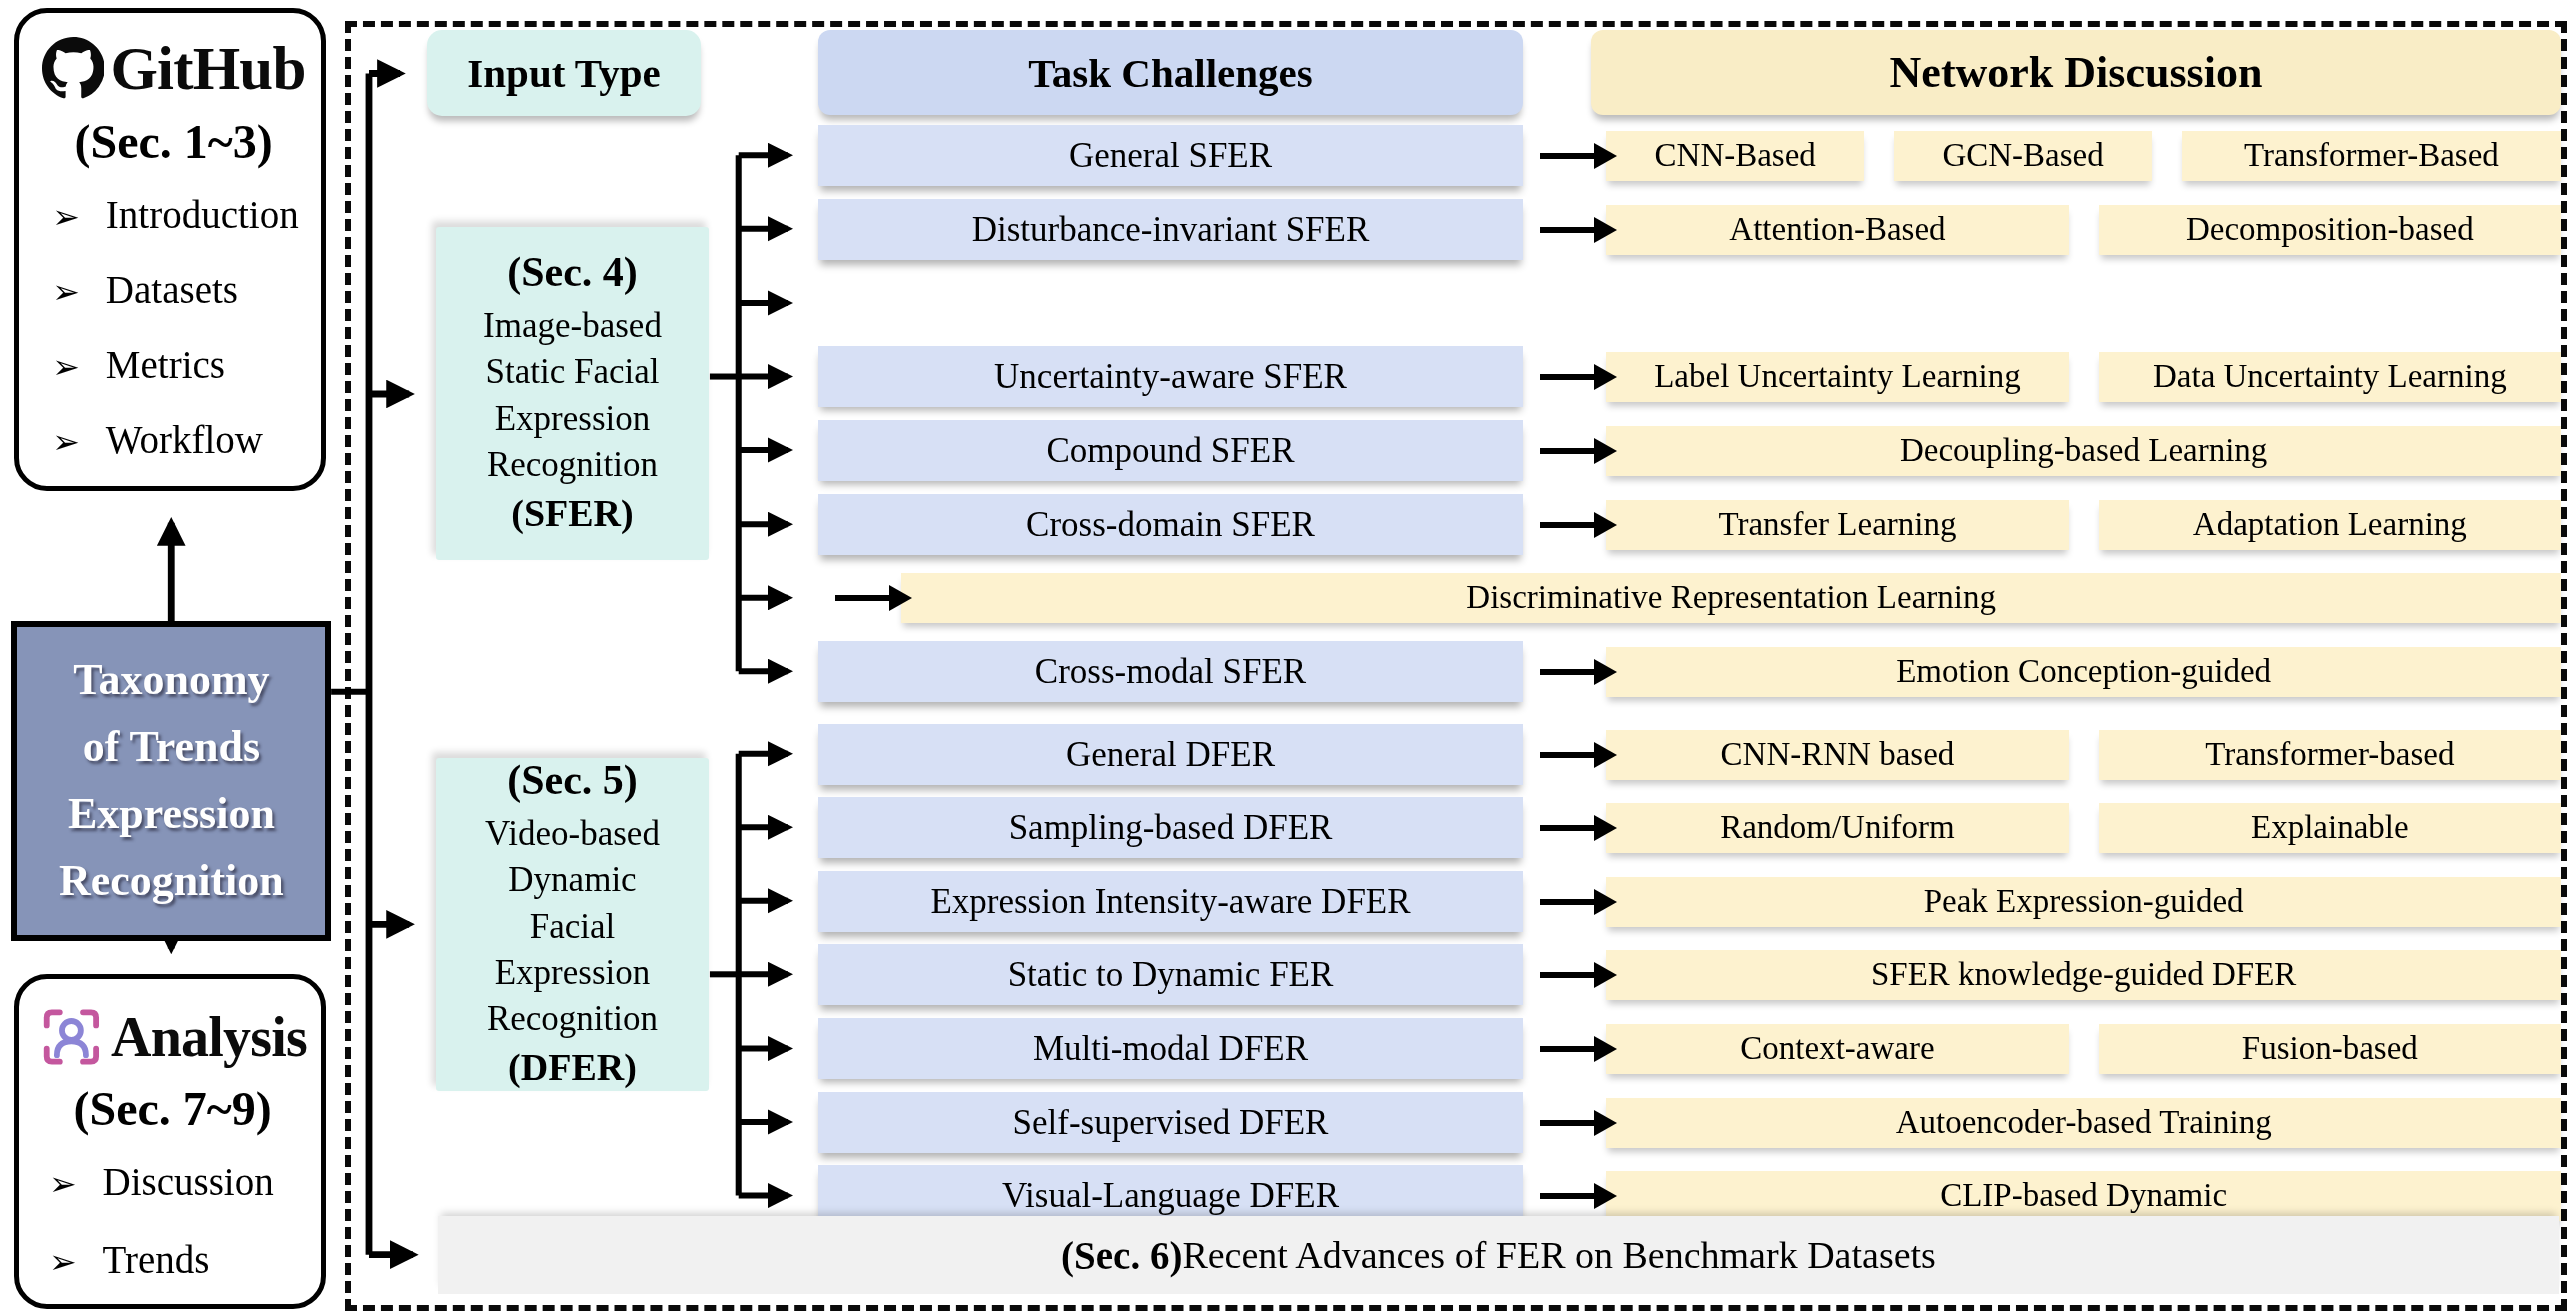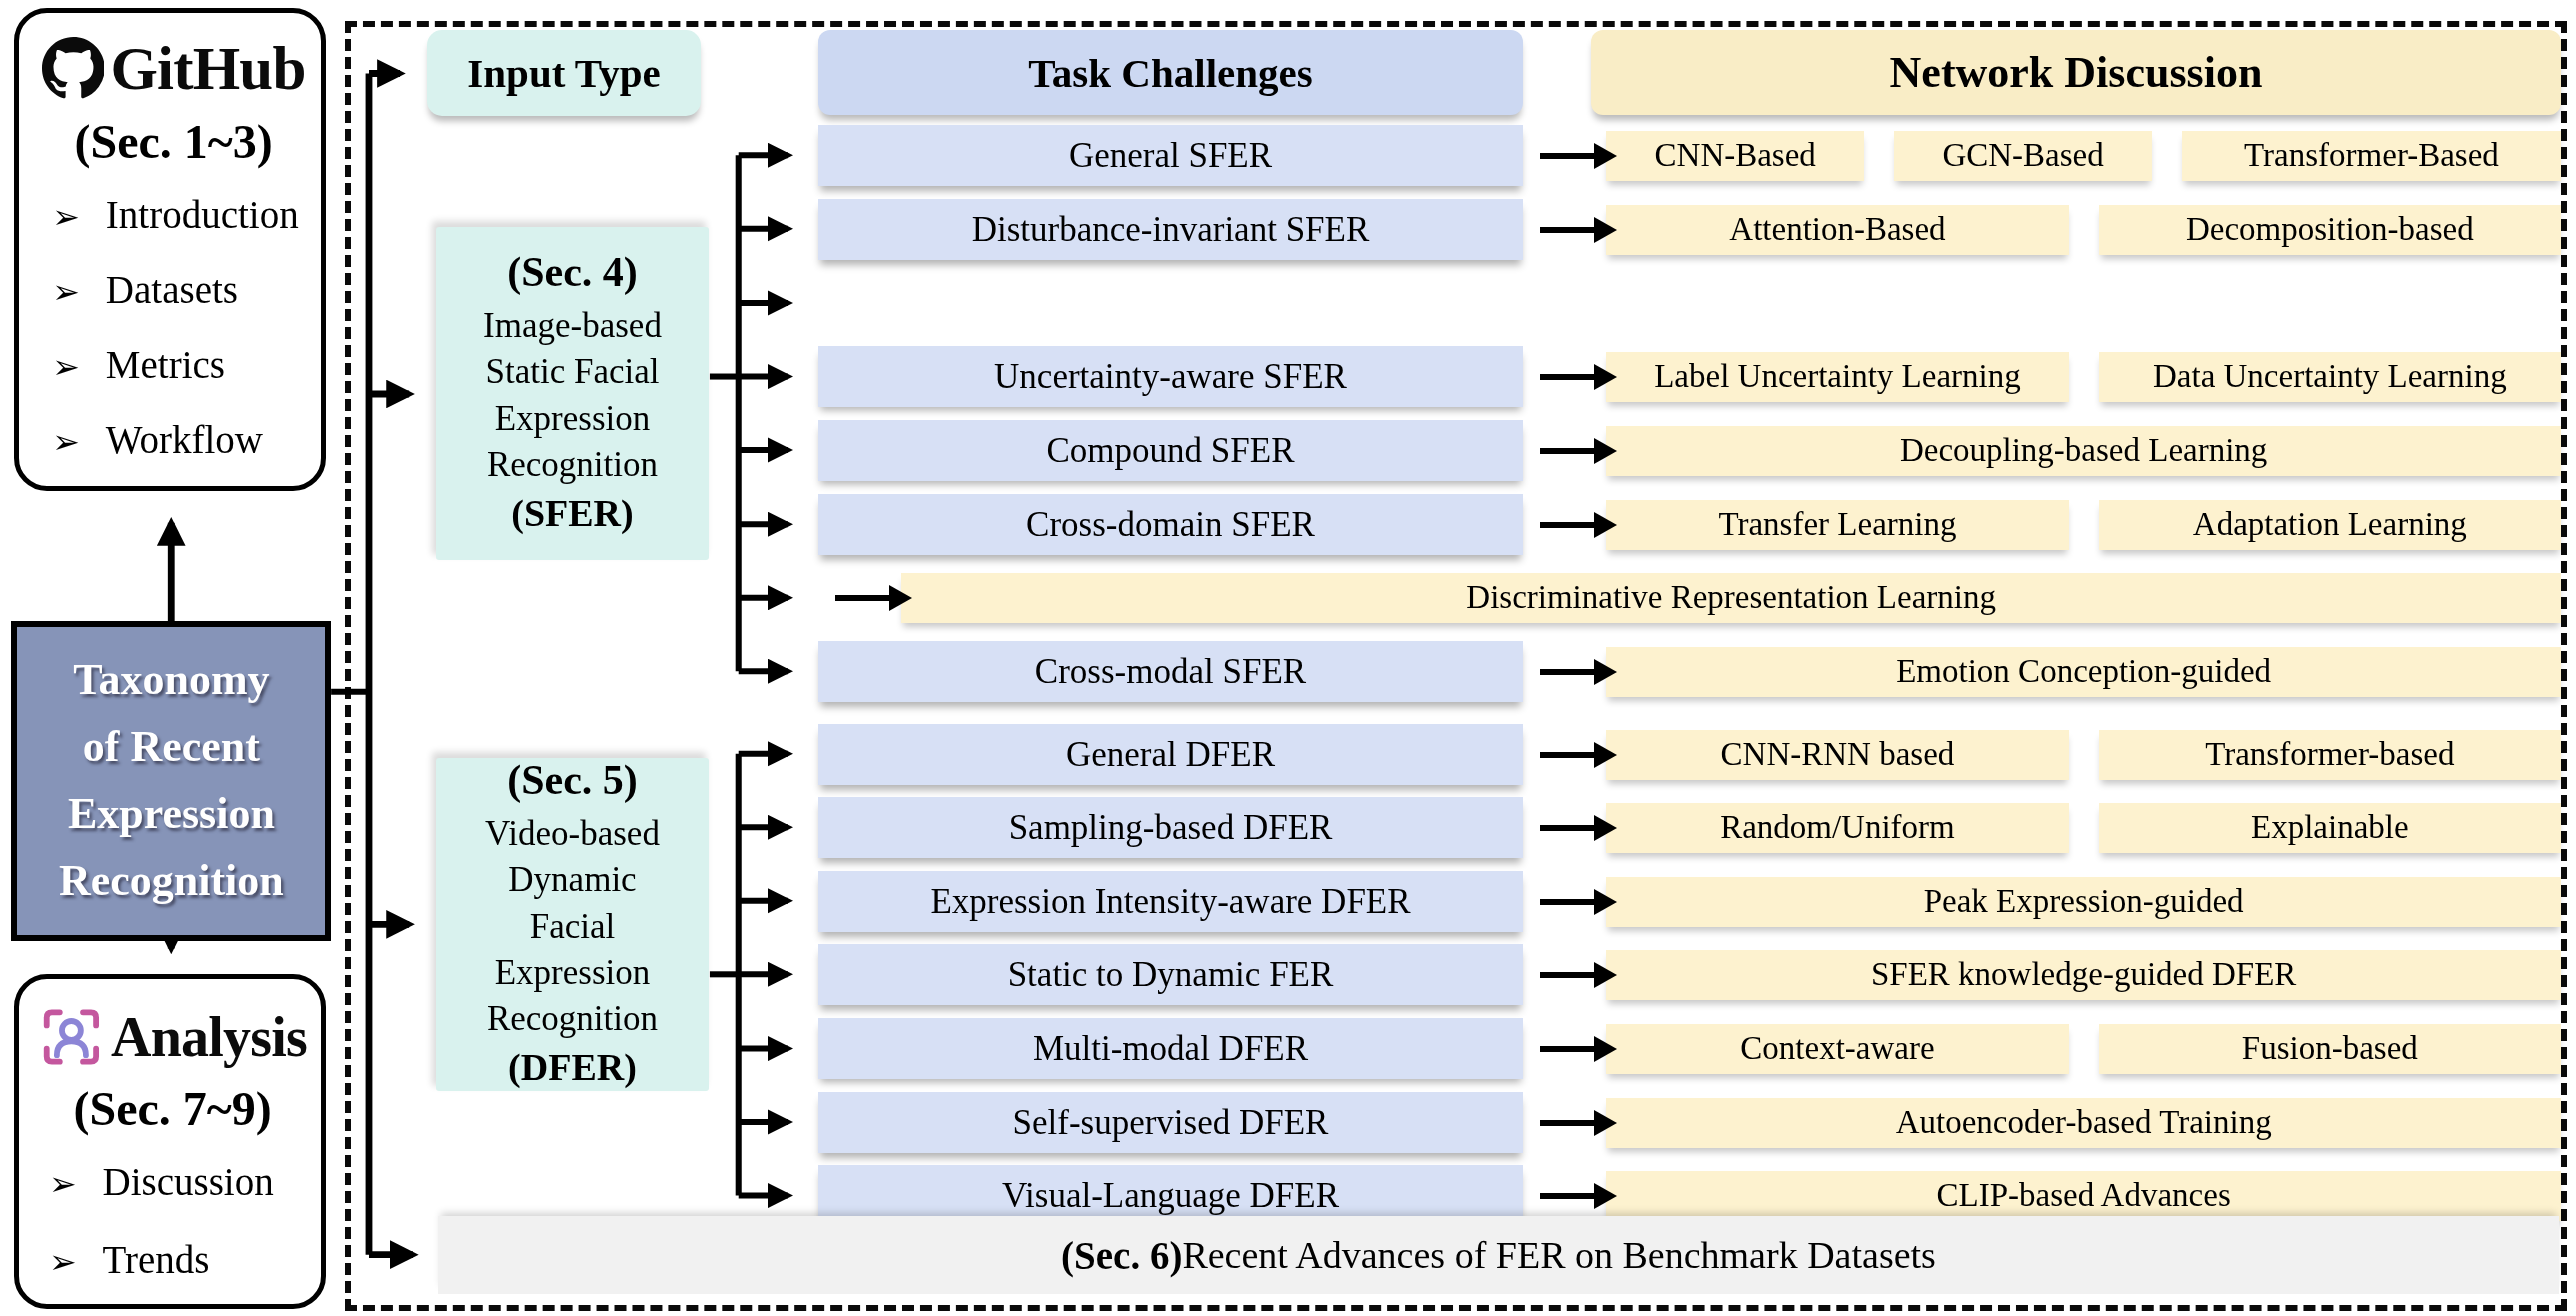--- a/index.html
+++ b/index.html
@@ -152,21 +152,21 @@
         </li>
       <li>
           <span class="blt">➢</span>
           <span>Workflow</span>
         </li>
     </ul>
   </div>
 
   <div id="taxonomy-box">
     <div>Taxonomy</div>
-    <div>of Recent</div>
+    <div>of Trends</div>
     <div>Expression</div>
     <div>Recognition</div>
   </div>
 
   <div id="analysis-card" class="round-card">
     <div class="card-title-row">
       <svg class="icon-svg" width="70" height="70" viewBox="0 0 92 92">
         <g fill="none" stroke-linecap="round">
           <g stroke="#c4579e" stroke-width="8">
             <path d="M30 12 H19 Q12 12 12 19 V30"></path>
@@ -399,21 +399,21 @@
     </div>
   </div>
 
   <div class="trow" style="top:1165px">
     <div class="rlabel">
         <span>Visual-Language DFER</span>
       </div>
     <div class="harrow"></div>
     <div class="nets">
       <div class="net full">
-          <span>CLIP-based Advances</span>
+          <span>CLIP-based Dynamic</span>
         </div>
     </div>
   </div>
 
   <div id="footer-bar">
     <span class="fsec">(Sec. 6)</span>
     <span>Recent Advances of FER on Benchmark Datasets</span>
   </div>
 
 </div>

